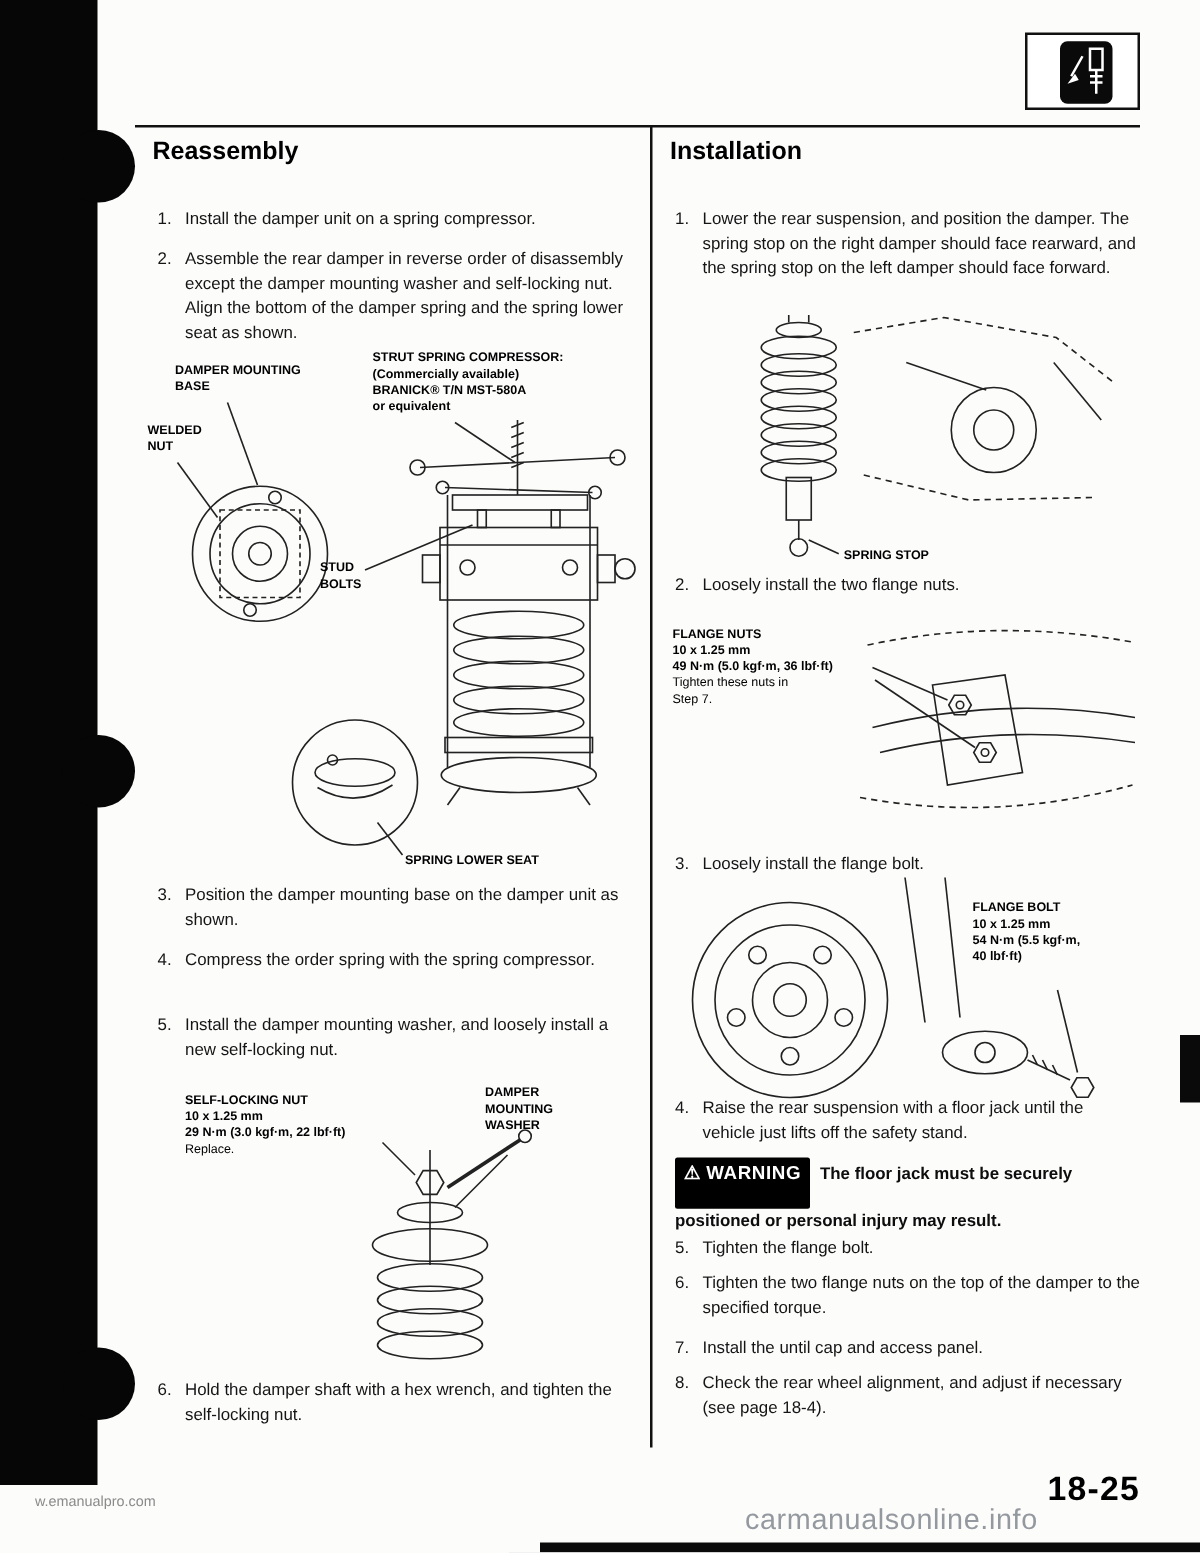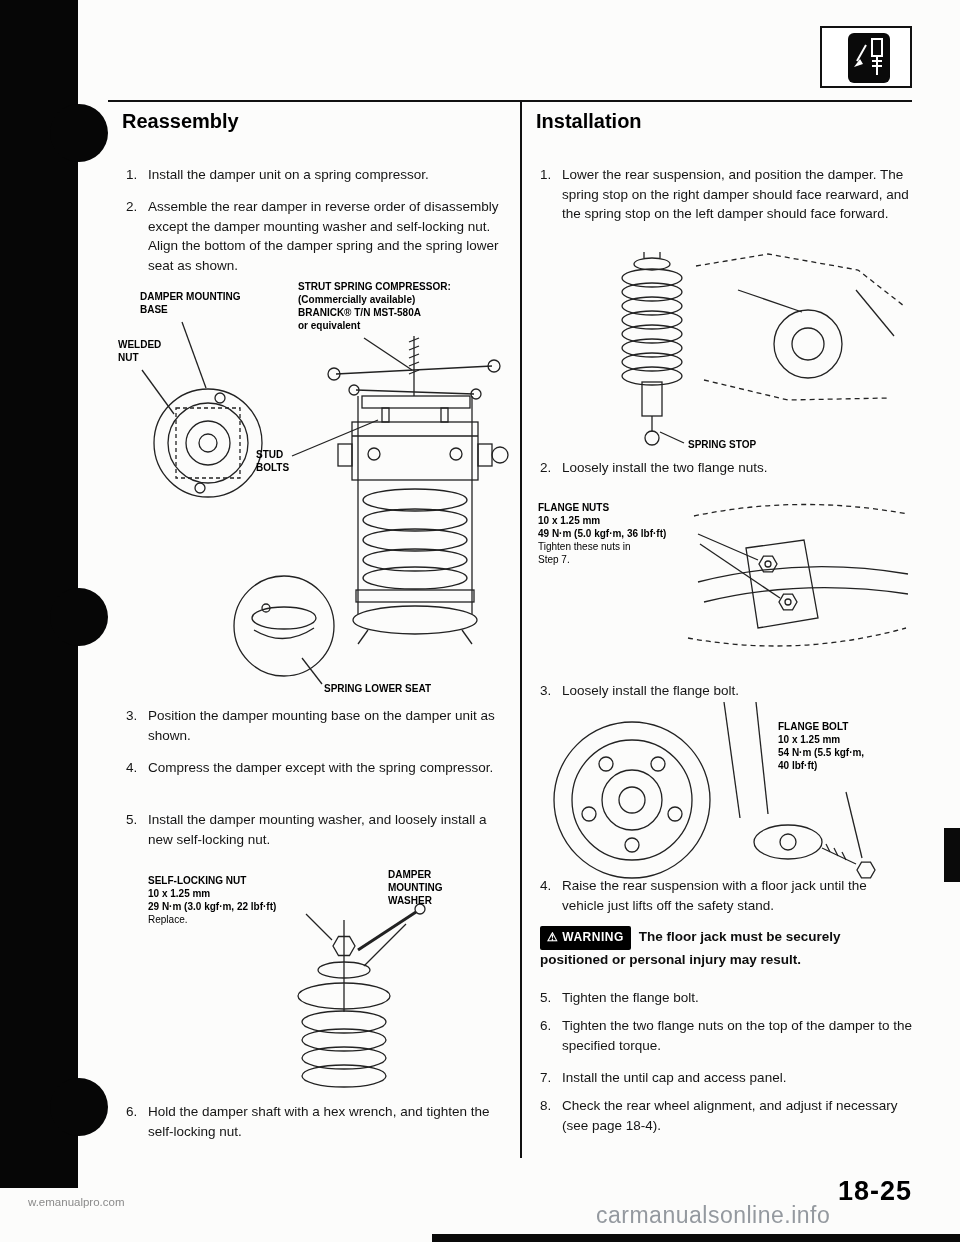--- a/index.html
+++ b/index.html
@@ -28,21 +28,21 @@
 
   
   .lbl { font-size:10px; font-weight:700; line-height:1.3; white-space:pre-line; color:#000; }
   .reg { font-weight:400; }
 
   .fig svg { stroke:#222; fill:none; stroke-width:1.3; }
   .fig { position:absolute; }
 
   
   .warning { font-size:13.5px; line-height:1.5; font-weight:700; color:#0d0d0d; }
-  .warn-badge { background:#000; color:#fff; font-size:12px; font-weight:700; padding:2px 7px 4px 7px; border-radius:2px; margin-right:8px; display:inline-block; letter-spacing:0.5px; }
+  .warn-badge { background:#000; color:#fff; font-size:15px; font-weight:700; padding:2px 7px 16px 7px; border-radius:2px; margin-right:8px; display:inline-block; letter-spacing:0.5px; }
   .warn-icon { margin-right:4px; }
 
   
   .pagenum { font-size:27px; font-weight:700; letter-spacing:1px; color:#000; }
   .wm-left { font-size:11.5px; color:#8a8a8a; }
   .wm-right { font-size:23px; color:#94999f; letter-spacing:0.5px;margin-left:12px; }
   .bottom-bar { position:absolute; background:#0a0a0a; }
   .side-tab { position:absolute; background:#0a0a0a; }
 </style>
 </head>
@@ -158,21 +158,21 @@
     <div class="abs lbl" style="left:208px; top:404px;">SPRING LOWER SEAT</div>
   </div>
 
   <div class="abs step" style="left:126px; top:706px; width:384px;">
     <span class="num">3.</span>
     <span class="txt">Position the damper mounting base on the damper unit as shown.</span>
   </div>
 
   <div class="abs step" style="left:126px; top:758px; width:384px;">
     <span class="num">4.</span>
-    <span class="txt">Compress the damper except with the spring compressor.</span>
+    <span class="txt">Compress the order spring with the spring compressor.</span>
   </div>
 
   <div class="abs step" style="left:126px; top:810px; width:384px;">
     <span class="num">5.</span>
     <span class="txt">Install the damper mounting washer, and loosely install a new self-locking nut.</span>
   </div>
 
   <div class="fig" style="left:148px; top:862px; width:364px; height:236px;">
     <svg viewBox="0 0 364 236" width="364" height="236">
       <line x1="158" y1="52" x2="184" y2="78"></line>
@@ -204,21 +204,21 @@
     <span class="txt">Hold the damper shaft with a hex wrench, and tighten the self-locking nut.</span>
   </div>
 
   <div class="abs h1" style="left:536px; top:110px;">Installation</div>
 
   <div class="abs step" style="left:540px; top:165px; width:372px;">
     <span class="num">1.</span>
     <span class="txt">Lower the rear suspension, and position the damper. The spring stop on the right damper should face rearward, and the spring stop on the left damper should face forward.</span>
   </div>
 
-  <div class="fig" style="left:556px; top:248px; width:356px; height:208px;">
+  <div class="fig" style="left:543px; top:248px; width:356px; height:208px;">
     <svg viewBox="0 0 356 208" width="356" height="208">
       <ellipse cx="96" cy="16" rx="18" ry="6"></ellipse>
       <line x1="88" y1="10" x2="88" y2="4"></line>
       <line x1="104" y1="10" x2="104" y2="4"></line>
       <ellipse cx="96" cy="30" rx="30" ry="9"></ellipse>
       <ellipse cx="96" cy="44" rx="30" ry="9"></ellipse>
       <ellipse cx="96" cy="58" rx="30" ry="9"></ellipse>
       <ellipse cx="96" cy="72" rx="30" ry="9"></ellipse>
       <ellipse cx="96" cy="86" rx="30" ry="9"></ellipse>
       <ellipse cx="96" cy="100" rx="30" ry="9"></ellipse>

